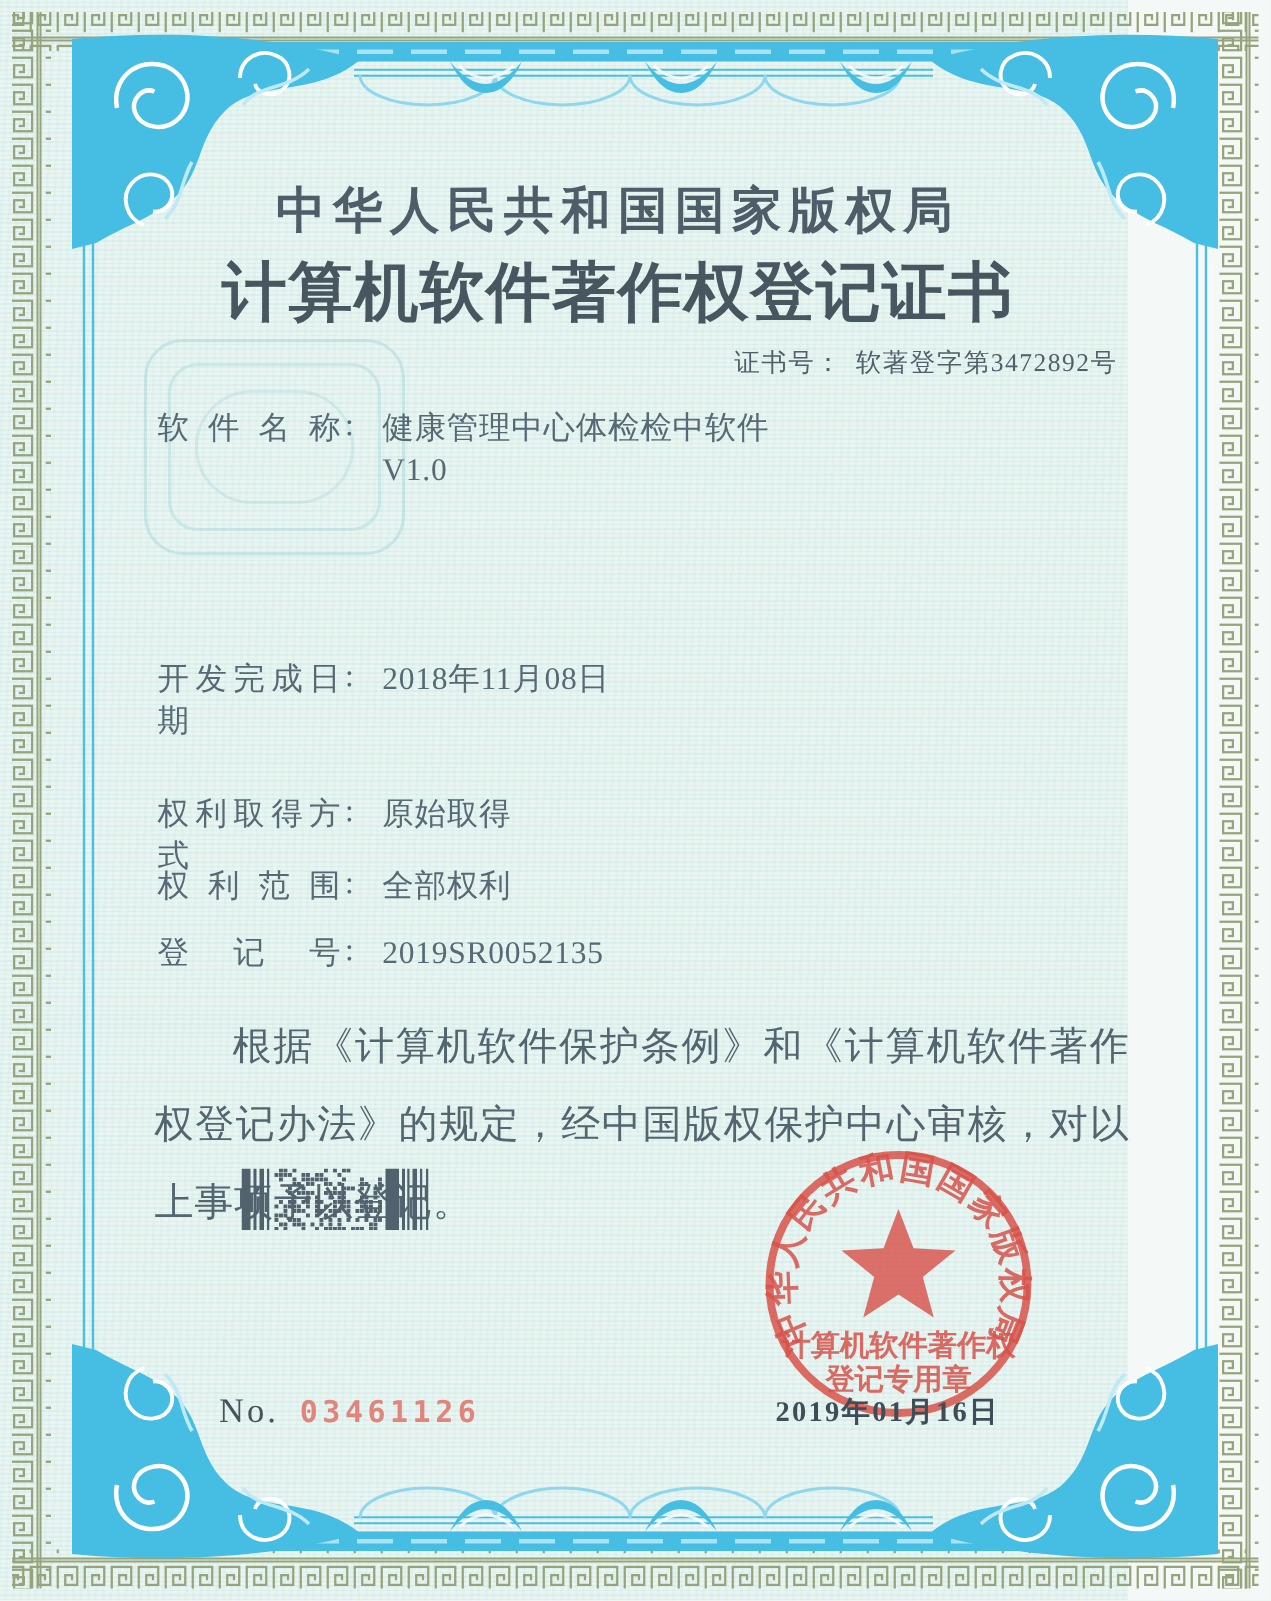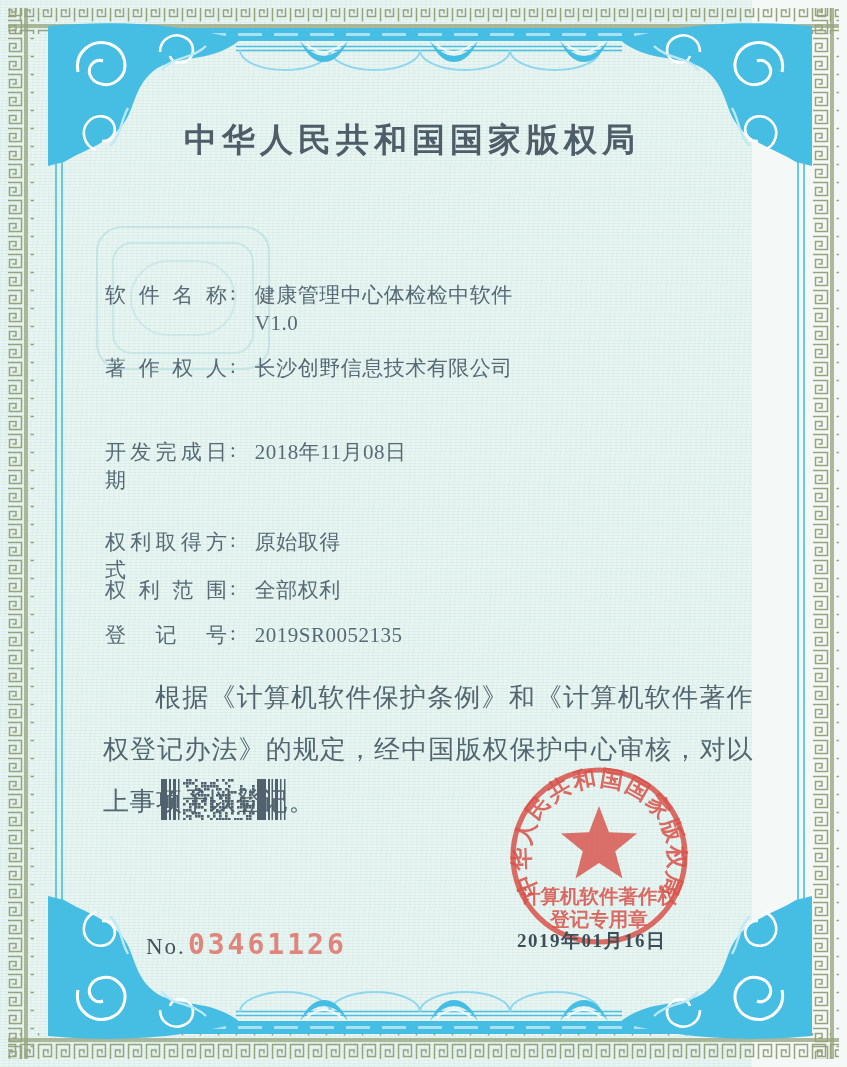--- a/index.html
+++ b/index.html
@@ -30,34 +30,34 @@
     font-size:43px;font-weight:700;letter-spacing:1px;color:#48565f;margin:0;}
   .certno{position:absolute;top:230px;left:0;width:745px;text-align:right;
     font-size:17px;color:#4f606b;letter-spacing:1px;}
   .certno .val{margin-left:9px;}
 
   .field{position:absolute;left:105px;font-size:21px;color:#576974;}
   .field .lbl{display:inline-block;width:122px;text-align:justify;text-align-last:justify;
     vertical-align:top;}
   .field .colon{display:inline-block;margin:0 19px 0 3px;vertical-align:top;}
   .field .val{display:inline-block;vertical-align:top;letter-spacing:.5px;line-height:28px;}
-  .r0{top:281px;} .r1{top:354px;} .r2{top:438px;text-decoration:underline;} .r3{top:485px;}
+  .r0{top:271px;} .r1{top:354px;} .r2{top:438px;text-decoration:underline;} .r3{top:485px;}
   .r4{top:528px;} .r5{top:576px;} .r6{top:621px;}
 
   .statement{position:absolute;left:103px;top:672px;width:650px;margin:0;
     font-size:26px;line-height:52px;color:#53656f;letter-spacing:.5px;
     text-indent:2em;text-align:justify;}
 
   svg.barcode{position:absolute;left:161px;top:779px;width:132px;height:41px;}
 
   svg.seal{position:absolute;left:499px;top:758px;width:204px;height:200px;}
 
   .serial{position:absolute;left:146px;top:928px;font-size:23px;color:#45535c;letter-spacing:2px;}
-  .serial .num{margin-left:2px;font-family:"DejaVu Sans Mono", monospace;
-    font-size:28px;color:#e0857c;letter-spacing:3px;font-weight:600;}
+  .serial .num{margin-left:14px;font-family:"DejaVu Sans Mono", monospace;
+    font-size:20px;color:#e0857c;letter-spacing:3px;font-weight:600;}
   .issue-date{position:absolute;left:517px;top:928px;font-size:19px;font-weight:600;
     color:#3e4e58;letter-spacing:1.5px;}
 </style>
 </head>
 <body>
 
 <div class="page">
 
   <svg class="frame" aria-hidden="true">
     <defs>
@@ -102,27 +102,28 @@
     <path d="M56,152 V913 M62,152 V913 M804,152 V913 M798,152 V913" stroke="#49bfe2" stroke-width="1.6" fill="none"></path>
     <use href="#cornerFl"></use>
     <use href="#cornerFl" transform="translate(860,0) scale(-1,1)"></use>
     <use href="#cornerFl" transform="translate(0,1062) scale(1,-1)"></use>
     <use href="#cornerFl" transform="translate(860,1062) scale(-1,-1)"></use>
   </svg>
 
   <div class="watermark"></div>
 
   <h1 class="issuer">中华人民共和国国家版权局</h1>
-
+  <h2 class="cert-title">计算机软件著作权登记证书</h2>
+
+  <div class="certno">
+    <span>证书号：</span><span class="val">软著登字第3472892号</span>
+  </div>
 
   <div class="field r0">
     <span class="lbl">软 件 名 称</span><span class="colon">:</span><span class="val"><span>健康管理中心体检检中软件</span><br><span>V1.0</span></span>
-  </div>
-  <div class="field r1">
-    <span class="lbl">著 作 权 人</span><span class="colon">:</span><span class="val">长沙创野信息技术有限公司</span>
   </div>
   <div class="field r2">
     <span class="lbl">开发完成日期</span><span class="colon">:</span><span class="val">2018年11月08日</span>
   </div>
   <div class="field r5">
     <span class="lbl">权 利 范 围</span><span class="colon">:</span><span class="val">全部权利</span>
   </div>
   <div class="field r4">
     <span class="lbl">权利取得方式</span><span class="colon">:</span><span class="val">原始取得</span>
   </div>

